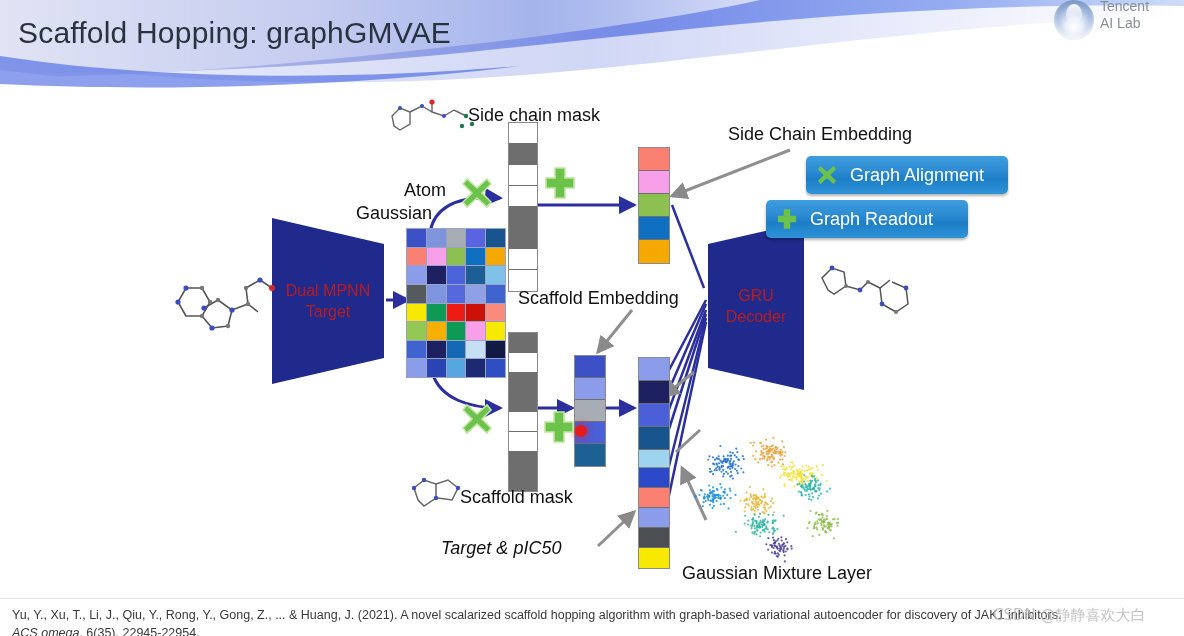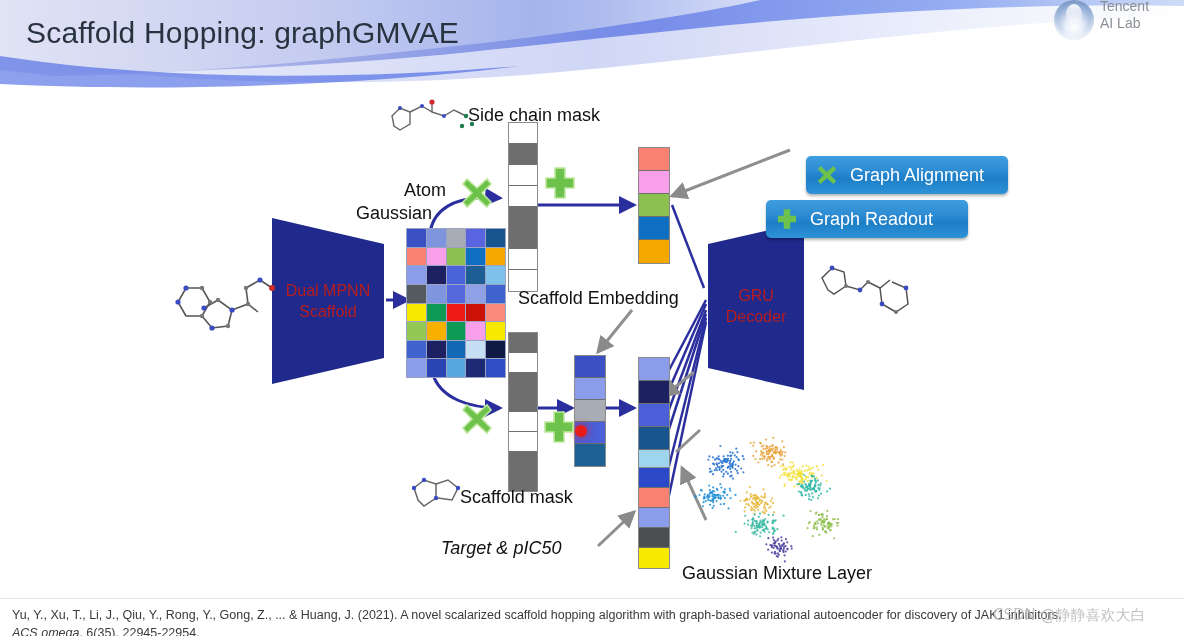--- a/index.html
+++ b/index.html
@@ -9,21 +9,21 @@
     font-family:"Liberation Sans", sans-serif;
     overflow:hidden;
     position:relative;
   }
   #slide{position:relative;width:1184px;height:636px;background:#fff;overflow:hidden;}
 
   
   .banner{position:absolute;left:0;top:0;width:1184px;height:92px;overflow:hidden;}
   .banner svg{position:absolute;left:0;top:0;}
   .slide-title{
-    position:absolute;left:26px;top:16px;
+    position:absolute;left:18px;top:16px;
     font-size:30px;color:#28333f;letter-spacing:.2px;
     white-space:nowrap;
   }
 
   
   .logo-wrap{position:absolute;right:4px;top:-6px;width:150px;height:56px;}
   .logo-ball{
     position:absolute;left:24px;top:6px;width:40px;height:40px;border-radius:50%;
     background:radial-gradient(circle at 50% 68%,#ffffff 0%,#e8eef8 26%,#9fb7dd 58%,#7593c4 78%,#5d7cb0 100%);
     box-shadow:inset 0 -3px 5px rgba(255,255,255,.85);
@@ -164,21 +164,21 @@
     <line x1="706" y1="520" x2="682" y2="468" stroke="#8f8f8f" stroke-width="3" marker-end="url(#arrG)"></line>
     <line x1="700" y1="430" x2="676" y2="452" stroke="#8f8f8f" stroke-width="3"></line>
   </svg>
 
   <div class="trap" style="left:270px;top:218px;width:116px;height:166px;">
     <svg width="116" height="166">
       <polygon points="2,0 114,26 114,140 2,166" fill="#1f2a8c"></polygon>
     </svg>
     <div class="cap">
       <span>Dual MPNN</span>
-      <span>Scaffold</span>
+      <span>Target</span>
     </div>
   </div>
 
   <div class="trap" style="left:706px;top:222px;width:100px;height:168px;">
     <svg width="100" height="168">
       <polygon points="2,22 98,0 98,168 2,146" fill="#1f2a8c"></polygon>
     </svg>
     <div class="cap">
       <span>GRU</span>
       <span>Decoder</span>
@@ -379,20 +379,21 @@
   </div>
   <div class="gp" style="left:543px;top:410px;">
     <svg width="32" height="34" viewBox="0 0 32 34">
       <path d="M11,2 L21,2 L21,12 L30,12 L30,22 L21,22 L21,32 L11,32 L11,22 L2,22 L2,12 L11,12 Z" fill="#6dc24b" stroke="#bfe89f" stroke-width="1.6"></path>
     </svg>
   </div>
 
   <div class="dlabel big" style="left:468px;top:105px;">Side chain mask</div>
   <div class="dlabel big" style="left:404px;top:180px;">Atom</div>
   <div class="dlabel big" style="left:356px;top:203px;">Gaussian</div>
+  <div class="dlabel big" style="left:728px;top:124px;">Side Chain Embedding</div>
   <div class="dlabel big" style="left:518px;top:288px;">Scaffold Embedding</div>
   <div class="dlabel big" style="left:460px;top:487px;">Scaffold mask</div>
   <div class="dlabel big" style="left:441px;top:538px;font-style:italic;">Target &amp; pIC50</div>
   <div class="dlabel big" style="left:682px;top:563px;">Gaussian Mixture Layer</div>
 
   <div class="pill" style="left:806px;top:156px;width:202px;">
     <svg width="22" height="22" viewBox="0 0 34 34">
       <path d="M7,3 L17,12 L27,3 L31,8 L22,17 L31,26 L27,31 L17,22 L7,31 L3,26 L12,17 L3,8 Z" fill="#6dc24b"></path>
     </svg>
     <span class="ptext">Graph Alignment</span>

